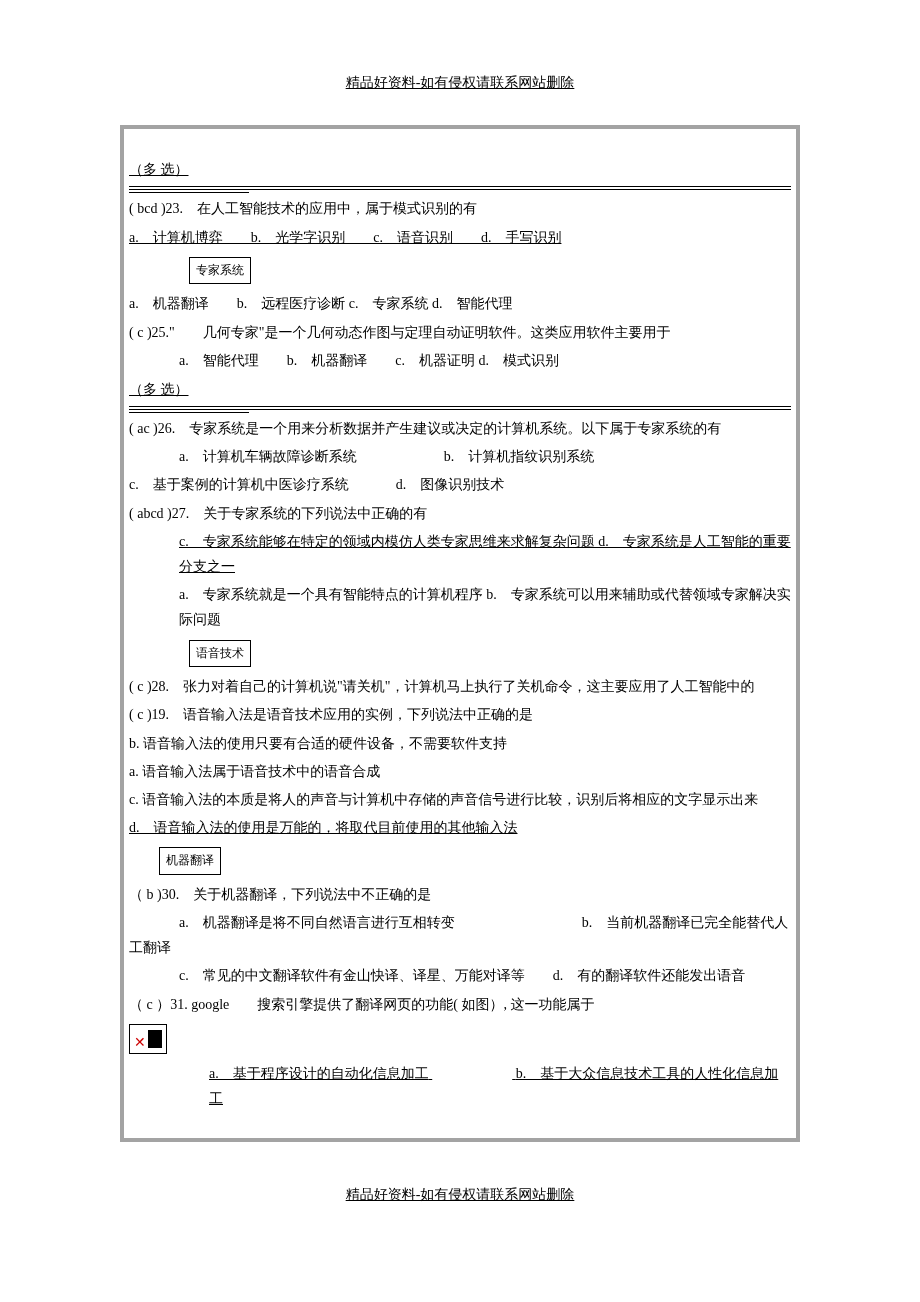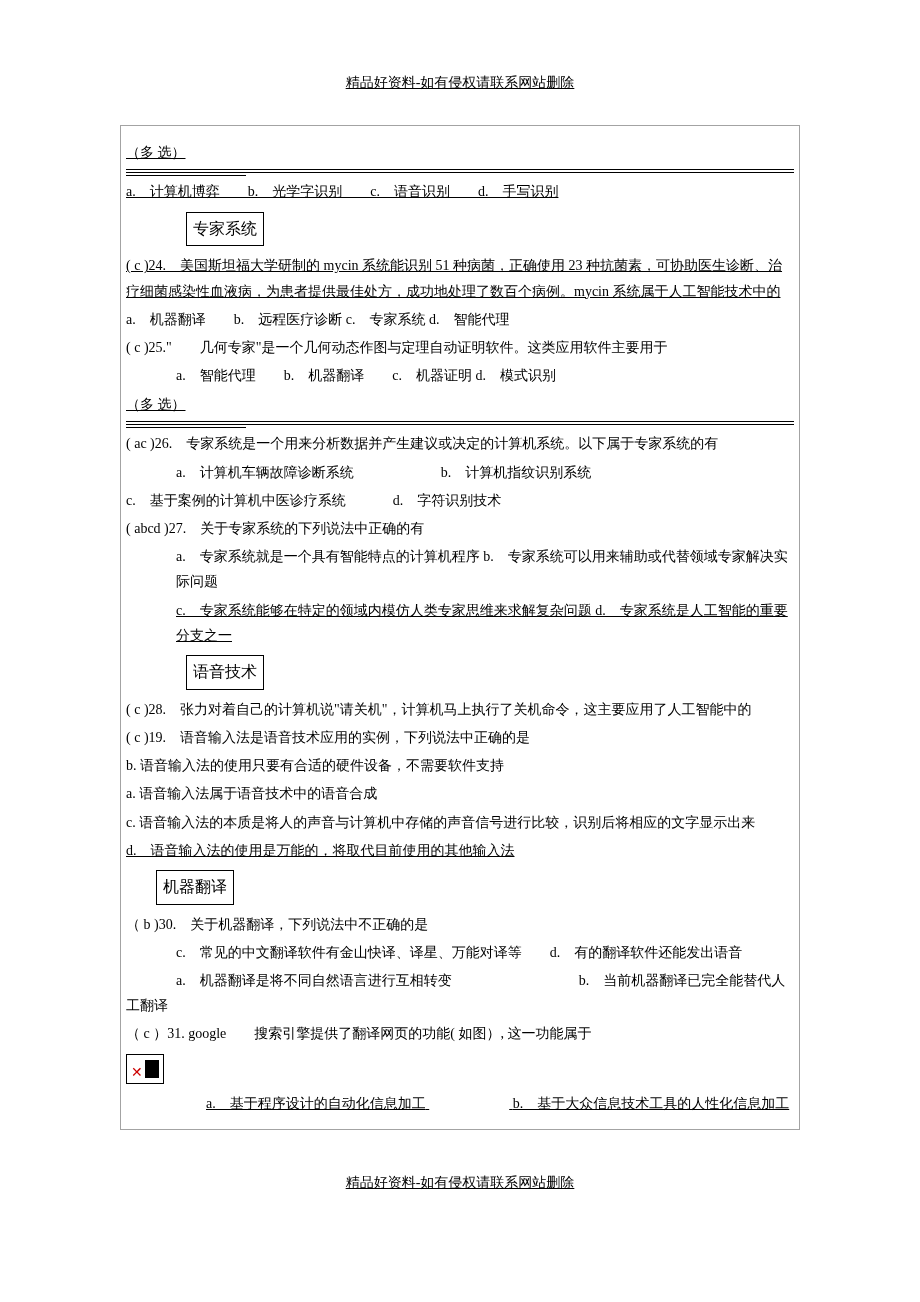--- a/index.html
+++ b/index.html
@@ -16,22 +16,22 @@
     .page {
       padding: 70px 120px 40px 120px;
     }
     .header {
       text-align: center;
       text-decoration: underline;
       font-size: 14px;
       margin-bottom: 30px;
     }
     .content {
-      border: 1px solid #a3a3a3;
-      padding: 10px 5px;
+      border: 4px solid #a3a3a3;
+      padding: 24px 5px;
     }
     .multi-label {
       margin: 4px 0;
     }
     .u { text-decoration: underline; }
     .hr-line {
       border: none;
       border-top: 1px solid #000;
       margin: 2px 0;
     }
@@ -39,21 +39,21 @@
       border: none;
       border-top: 1px solid #000;
       width: 120px;
       margin: 2px 0;
     }
     .section-title {
       border: 1px solid #000;
       display: inline-block;
       padding: 2px 6px;
       margin: 4px 0 4px 60px;
-      font-size: 16px;
+      font-size: 12px;
       text-align: right;
     }
     .q { margin: 3px 0; }
     .opts { margin: 3px 0; }
     .indent1 { padding-left: 50px; }
     .footer {
       text-align: center;
       text-decoration: underline;
       font-size: 14px;
       margin-top: 40px;
@@ -93,71 +93,71 @@
   <div class="header">精品好资料-如有侵权请联系网站删除</div>
 
   <div class="content">
 
     <div class="multi-label"><span class="u">（多
 选）</span></div>
     <hr class="hr-line">
     <hr class="hr-line">
     <hr class="hr-short">
 
+    <div class="q">( bcd )23.　在人工智能技术的应用中，属于模式识别的有</div>
     <div class="opts u">a.　计算机博弈　　b.　光学字识别　　c.　语音识别　　d.　手写识别</div>
 
     <div class="section-title">专家系统</div>
 
-    <div class="q u">( c )24.　美国斯坦福大学研制的 mycin 系统能识别 51 种病菌，正确使用 23 种抗菌素，可协助医生诊断、治疗细菌感染性血液病，为患者提供最佳处方，成功地处理了数百个病例。mycin 系统属于人工智能技术中的</div>
     <div class="opts">a.　机器翻译　　b.　远程医疗诊断 c.　专家系统 d.　智能代理</div>
 
     <div class="q">( c )25."　　几何专家"是一个几何动态作图与定理自动证明软件。这类应用软件主要用于</div>
     <div class="opts indent1">a.　智能代理　　b.　机器翻译　　c.　机器证明 d.　模式识别</div>
 
     <div class="multi-label"><span class="u">（多
 选）</span></div>
     <hr class="hr-line">
     <hr class="hr-line">
     <hr class="hr-short">
 
     <div class="q">( ac )26.　专家系统是一个用来分析数据并产生建议或决定的计算机系统。以下属于专家系统的有</div>
     <div class="opts">
       <span class="indent1">a.　计算机车辆故障诊断系统</span>
       <span class="blank-gap"></span><span class="blank-gap"></span>
       <span>b.　计算机指纹识别系统</span>
     </div>
     <div class="opts">
       <span>c.　基于案例的计算机中医诊疗系统</span>
       <span class="blank-gap"></span>
-      <span>d.　字符识别技术</span>
+      <span>d.　图像识别技术</span>
     </div>
 
     <div class="q">( abcd )27.　关于专家系统的下列说法中正确的有</div>
+    <div class="opts indent1 u">c.　专家系统能够在特定的领域内模仿人类专家思维来求解复杂问题 d.　专家系统是人工智能的重要分支之一</div>
     <div class="opts indent1">a.　专家系统就是一个具有智能特点的计算机程序 b.　专家系统可以用来辅助或代替领域专家解决实际问题</div>
-    <div class="opts indent1 u">c.　专家系统能够在特定的领域内模仿人类专家思维来求解复杂问题 d.　专家系统是人工智能的重要分支之一</div>
 
     <div class="section-title">语音技术</div>
 
     <div class="q">( c )28.　张力对着自己的计算机说"请关机"，计算机马上执行了关机命令，这主要应用了人工智能中的</div>
 
     <div class="q">( c )19.　语音输入法是语音技术应用的实例，下列说法中正确的是</div>
     <div class="opts">b. 语音输入法的使用只要有合适的硬件设备，不需要软件支持</div>
     <div class="opts">a. 语音输入法属于语音技术中的语音合成</div>
     <div class="opts">c. 语音输入法的本质是将人的声音与计算机中存储的声音信号进行比较，识别后将相应的文字显示出来</div>
     <div class="opts u">d.　语音输入法的使用是万能的，将取代目前使用的其他输入法</div>
 
     <div class="section-title" style="margin-left:30px">机器翻译</div>
 
     <div class="q">（ b )30.　关于机器翻译，下列说法中不正确的是</div>
-    <div class="opts indent1">c.　常见的中文翻译软件有金山快译、译星、万能对译等　　d.　有的翻译软件还能发出语音</div>
     <div class="opts">
       <span class="indent1">a.　机器翻译是将不同自然语言进行互相转变</span>
       <span class="blank-gap"></span><span class="blank-gap"></span><span class="blank-gap"></span>
       <span>b.　当前机器翻译已完全能替代人工翻译</span>
     </div>
+    <div class="opts indent1">c.　常见的中文翻译软件有金山快译、译星、万能对译等　　d.　有的翻译软件还能发出语音</div>
 
     <div class="q">（ c ）31. google　　搜索引擎提供了翻译网页的功能( 如图）, 这一功能属于</div>
     <div><span class="img-placeholder"></span></div>
     <div class="opts u" style="padding-left:80px">
       <span>a.　基于程序设计的自动化信息加工</span>
       <span class="blank-gap"></span><span class="blank-gap"></span>
       <span>b.　基于大众信息技术工具的人性化信息加工</span>
     </div>
   </div>
 

